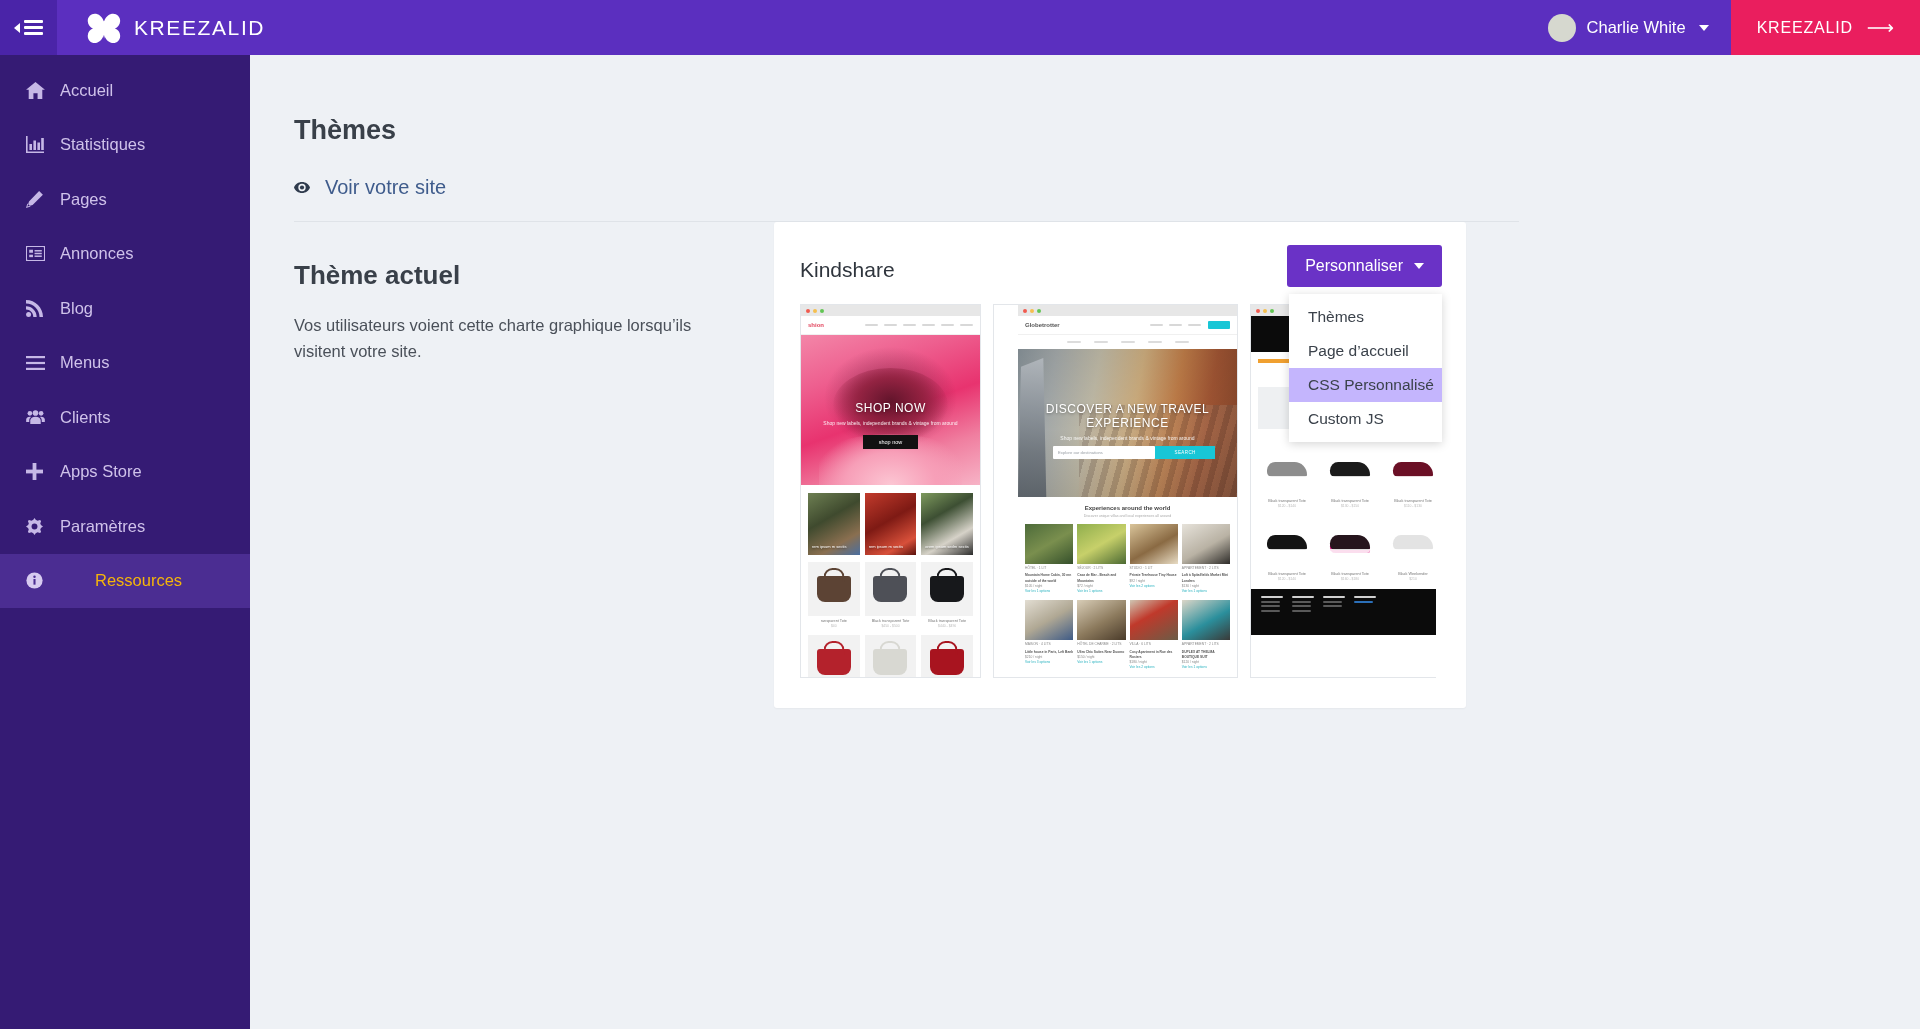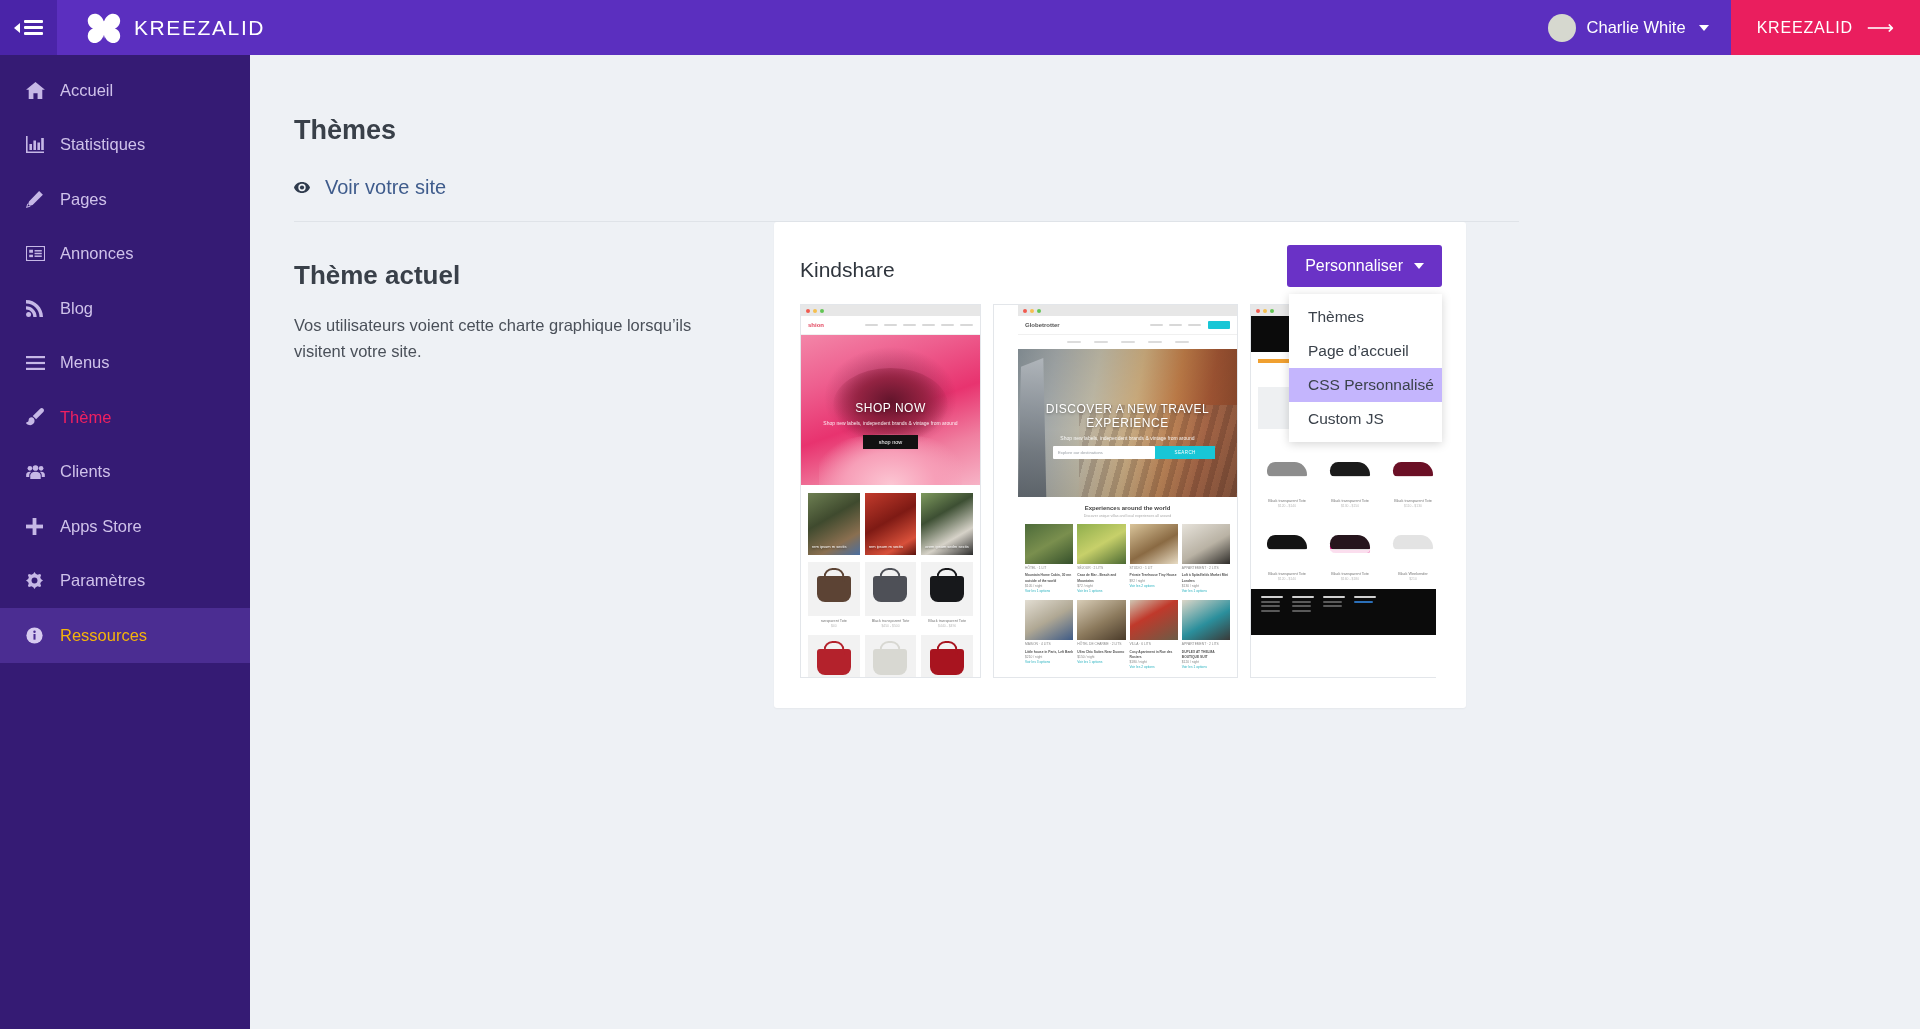--- a/index.html
+++ b/index.html
@@ -91,20 +91,21 @@
     display: flex; align-items: center; justify-content: flex-start;
     color: #c6b8e6;
   }
   .nav-item .nav-icon svg { display: block; }
   .nav-item.active-theme { color: #ef2060; }
   .nav-item.active-res {
     background: #4b2d92;
     color: #f5b50a;
     border-left: 4px solid #4b2d92;
     padding-left: 22px;
+    gap: 35px;
   }
   .nav-item.active-res .nav-icon { color: #d7cbf0; }
 
   
   .main {
     flex: 1 1 auto; min-width: 0;
     background: #eef1f5;
     padding: 60px 0 0 44px;
     position: relative;
     overflow: hidden;
@@ -446,28 +447,20 @@
       <span class="nav-icon">
         <svg width="19" height="14" viewBox="0 0 19 14">
             <rect fill="currentColor" y="0" width="19" height="2.2"></rect>
             <rect fill="currentColor" y="5.9" width="19" height="2.2"></rect>
             <rect fill="currentColor" y="11.8" width="19" height="2.2"></rect>
           </svg>
       </span>
       <span>Menus</span>
     </a>
 
-    <a class="nav-item active-theme">
-      <span class="nav-icon">
-        <svg width="18" height="18" viewBox="0 0 18 18">
-            <path fill="#c6b8e6" d="M17.3.7c-.9-.9-2.3-.9-3.2 0L6.8 7.9l3.3 3.3 7.2-7.2c.9-1 .9-2.4 0-3.3zM5.6 9.3C4 9.3 2.6 10.6 2.6 12.3c0 1.4-1.2 1.9-1.8 2-.3 0-.6.2-.7.5-.1.3 0 .6.2.8 1 1 2.4 1.6 3.9 1.6 2.4 0 4.4-2 4.4-4.4 0-1.9-1.3-3.5-3-3.5z"></path>
-          </svg>
-      </span>
-      <span>Thème</span>
-    </a>
 
     <a class="nav-item">
       <span class="nav-icon">
         <svg width="19" height="14" viewBox="0 0 20 15">
             <circle cx="4" cy="3.6" r="2.5" fill="currentColor"></circle>
             <circle cx="16" cy="3.6" r="2.5" fill="currentColor"></circle>
             <circle cx="10" cy="3.2" r="3" fill="currentColor"></circle>
             <path fill="currentColor" d="M10 7.1c-3.3 0-5.6 1.8-5.6 4.1V15h11.2v-3.8c0-2.3-2.3-4.1-5.6-4.1z"></path>
             <path fill="currentColor" d="M4 7.2c-2.3 0-4 1.3-4 3v2.7h3.3v-1.7c0-1.5.7-2.8 1.9-3.7-.4-.2-.8-.3-1.2-.3zm12 0c-.4 0-.8.1-1.2.3 1.2.9 1.9 2.2 1.9 3.7v1.7H20v-2.7c0-1.7-1.7-3-4-3z"></path>
           </svg>

